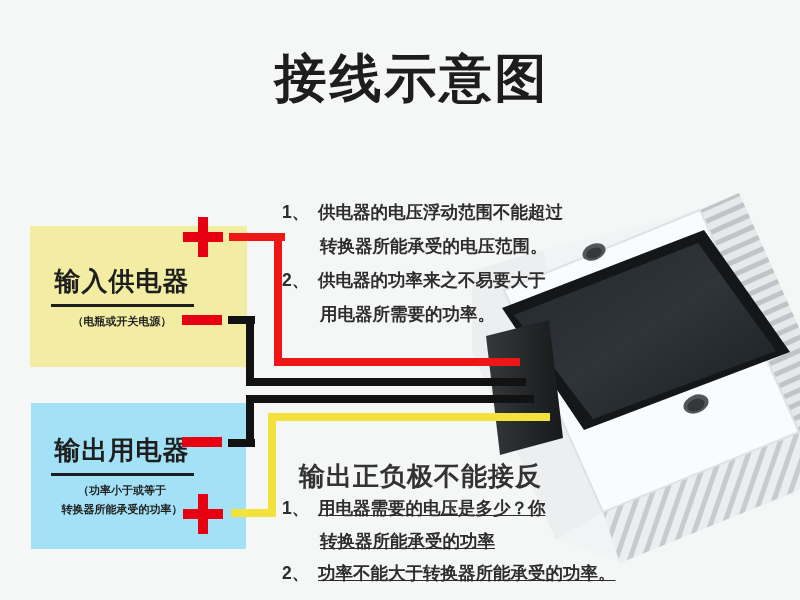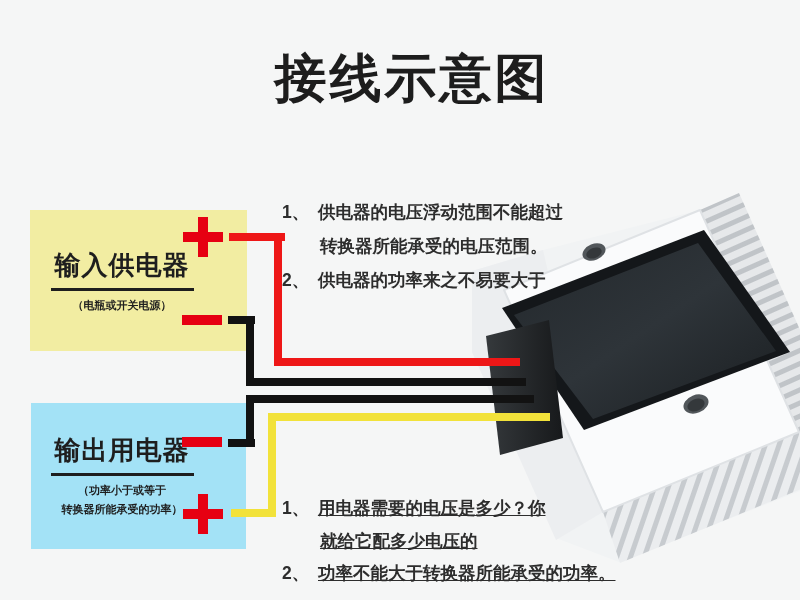--- a/index.html
+++ b/index.html
@@ -18,21 +18,21 @@
   .sec-heading.in{left:297px;top:158px;}
   .sec-heading.out{left:299px;top:459px;}
   .notes{position:absolute;font-size:17.5px;color:var(--text,#2d2d2d);font-weight:600;white-space:nowrap;}
   .notes.in{left:282px;top:195px;line-height:34px;}
   .notes.out{left:282px;top:492px;line-height:32.5px;text-decoration:underline;}
   .note-line .num{display:inline-block;min-width:36px;}
   .note-line.cont{padding-left:38px;}
 
   
   .sbox{position:absolute;}
-  .sbox.input{left:30px;top:210px;width:217px;height:141px;background:var(--box-yellow,#f2eda2);}
+  .sbox.input{left:30px;top:226px;width:217px;height:141px;background:var(--box-yellow,#f2eda2);}
   .sbox.output{left:31px;top:403px;width:215px;height:146px;background:var(--box-blue,#a3e2f6);}
   .box-text{position:absolute;text-align:center;color:#1e1e1e;}
   .sbox.input .box-text{left:8px;top:38px;width:168px;}
   .sbox.output .box-text{left:0px;top:30px;width:182px;}
   .box-label{display:inline-block;font-size:26px;font-weight:700;letter-spacing:1px;
     border-bottom:3px solid #1e1e1e;padding:0 4px 5px 4px;}
   .box-sub{font-size:11px;font-weight:700;margin-top:5px;line-height:19px;}
 
   
   .sym{position:absolute;}
@@ -97,25 +97,27 @@
 
     <polygon points="486,336 549,320 563,438 500,455" fill="url(#connG)"></polygon>
   </svg>
 
   <h1 class="page-title">接线示意图</h1>
 
   <div class="notes in">
     <div class="note-line"><span class="num">1、</span><span>供电器的电压浮动范围不能超过</span></div>
     <div class="note-line cont">转换器所能承受的电压范围。</div>
     <div class="note-line"><span class="num">2、</span><span>供电器的功率来之不易要大于</span></div>
+    <div class="note-line cont">用电器所需要的功率。</div>
   </div>
 
+  <div class="sec-heading out">输出正负极不能接反</div>
   <div class="notes out">
     <div class="note-line"><span class="num">1、</span><span>用电器需要的电压是多少？你</span></div>
-    <div class="note-line cont">就给它配多少电压的</div>
+    <div class="note-line cont">转换器所能承受的功率</div>
     <div class="note-line"><span class="num">2、</span><span>功率不能大于转换器所能承受的功率。</span></div>
   </div>
 
   <div class="sbox input">
     <div class="box-text">
       <span class="box-label">输入供电器</span>
       <div class="box-sub">（电瓶或开关电源）</div>
     </div>
   </div>
   <div class="sym sym-plus" style="left:183px;top:217px;"></div>

